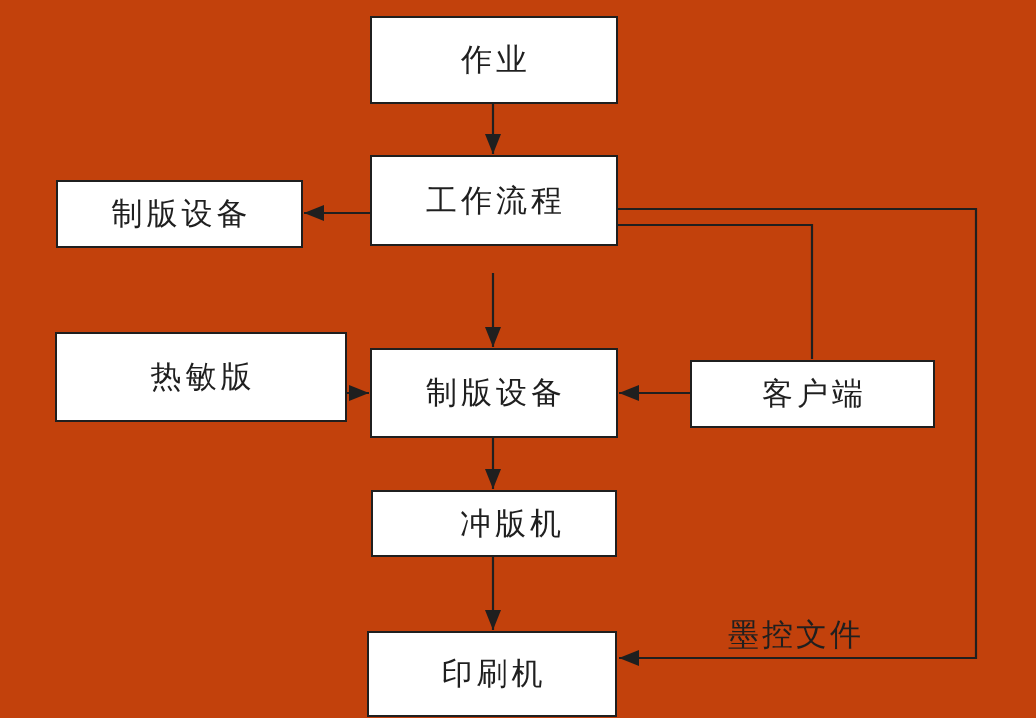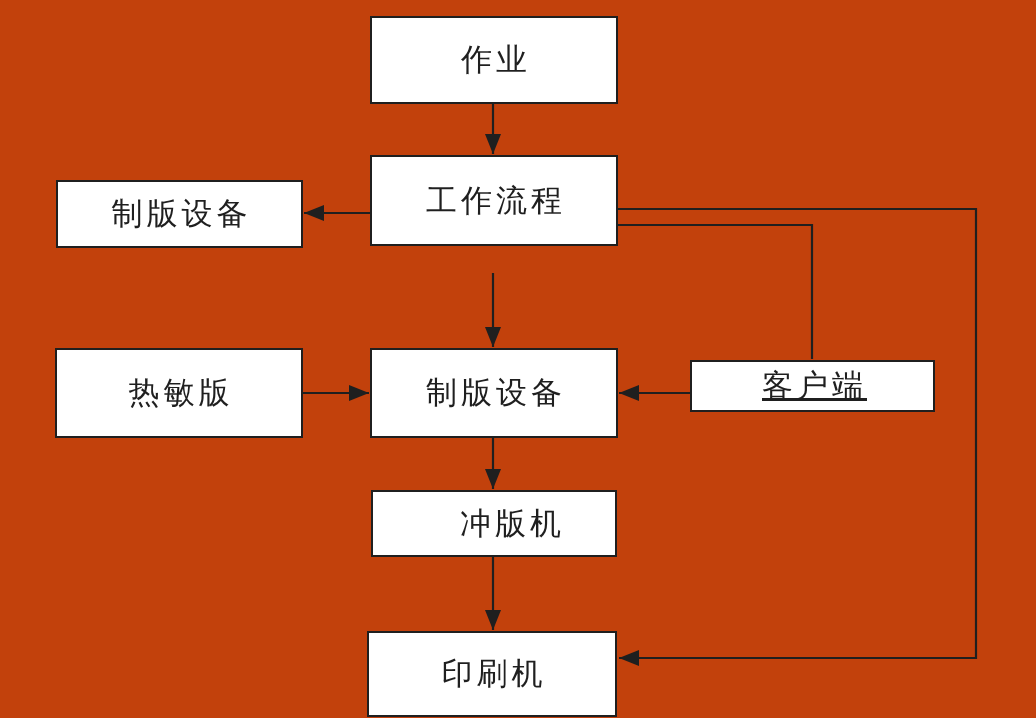--- a/index.html
+++ b/index.html
@@ -26,23 +26,23 @@
     align-items: center;
     justify-content: center;
     font-size: 31px;
     letter-spacing: 4px;
     text-indent: 4px; 
     white-space: nowrap;
   }
   .node-job            { left: 370px; top: 16px;  width: 248px; height: 88px;  }
   .node-workflow       { left: 370px; top: 155px; width: 248px; height: 91px; }
   .node-digital-proof  { left: 56px;  top: 180px; width: 247px; height: 68px;  }
-  .node-thermal-plate  { left: 55px;  top: 348px; width: 248px; height: 90px;  }
+  .node-thermal-plate  { left: 55px;  top: 332px; width: 292px; height: 90px;  }
   .node-platemaking    { left: 370px; top: 348px; width: 248px; height: 90px; text-align: center;  }
-  .node-client         { left: 690px; top: 360px; width: 245px; height: 52px; text-decoration: underline;  }
+  .node-client         { left: 690px; top: 360px; width: 245px; height: 68px;  }
   .node-processor      { left: 371px; top: 490px; width: 246px; height: 67px; padding-left: 33px;  }
   .node-press          { left: 367px; top: 631px; width: 250px; height: 86px;  }
   .edge-label {
     position: absolute;
     left: 728px;
     top: 614px;
     color: #1f1f1f;
     font-size: 31px;
     letter-spacing: 3px;
     white-space: nowrap;
@@ -90,14 +90,15 @@
   <div class="node node-thermal-plate">热敏版</div>
 
   <div class="node node-platemaking">制版设备</div>
 
   <div class="node node-client">客户端</div>
 
   <div class="node node-processor">冲版机</div>
 
   <div class="node node-press">印刷机</div>
 
+  <div class="edge-label">墨控文件</div>
 
 </div>
 
 </body></html>

